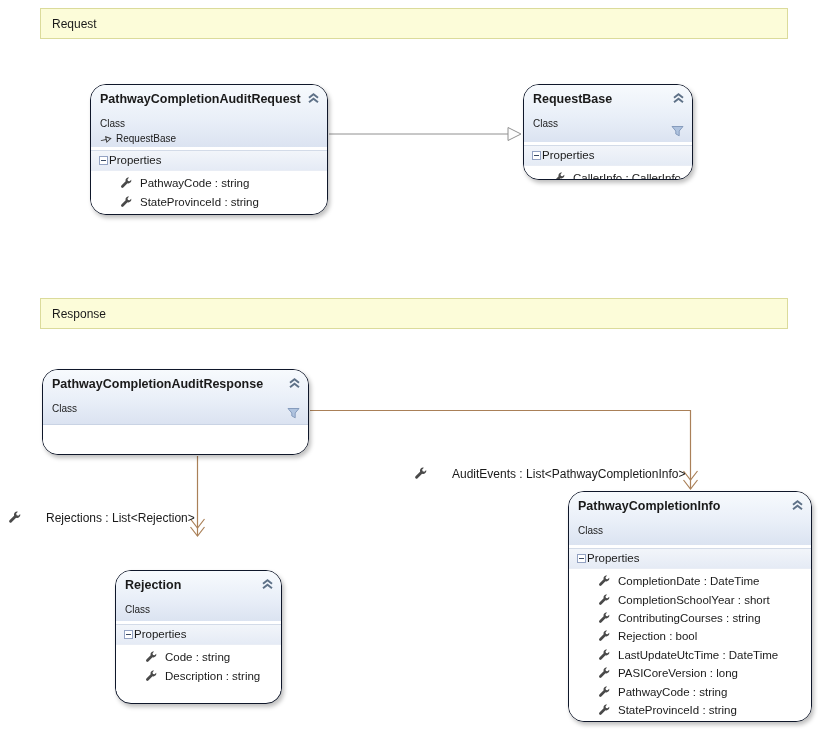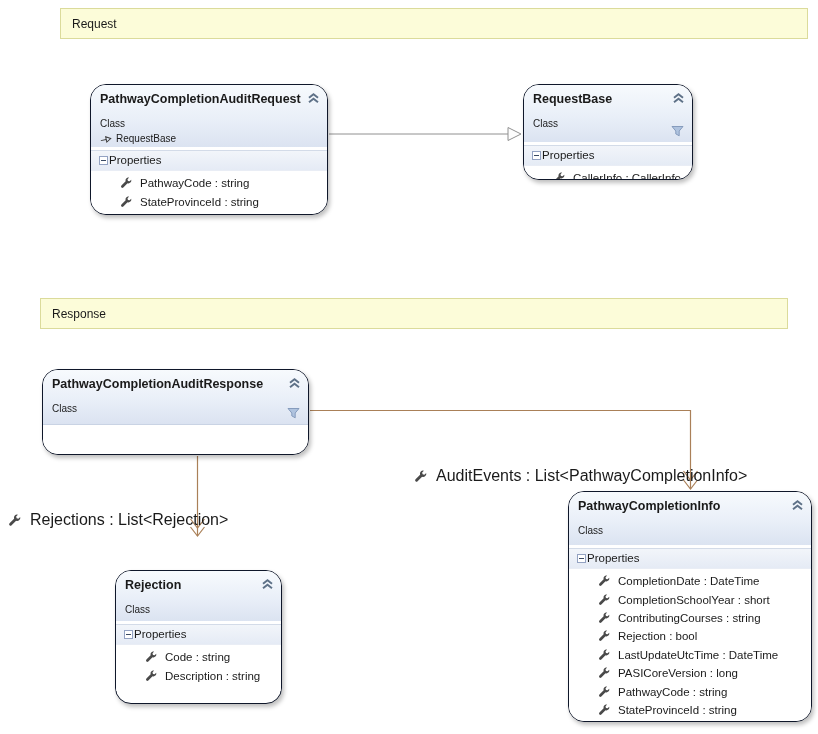--- a/index.html
+++ b/index.html
@@ -7,21 +7,21 @@
     position:relative; width:818px; height:734px; background:#FFFFFF;
     font-family:"Liberation Sans", sans-serif; color:#1A1A1A; overflow:hidden;
   }
 
   
   .banner {
     position:absolute; left:40px; width:748px; height:31px; box-sizing:border-box;
     background:#FCFCD9; border:1px solid #DBDB9B;
     display:flex; align-items:center; padding-left:11px; font-size:12px;
   }
-  .banner-request  { top:8px;margin-left:20px; }
+  .banner-request  { top:8px; }
   .banner-response { top:298px; }
 
   
   .class-box {
     position:absolute; background:#FFFFFF; border:1px solid #0f172a; border-radius:16px;
     box-shadow:2px 3px 4px rgba(0,0,0,0.25); box-sizing:border-box; overflow:hidden;
   }
   .box-header {
     position:relative; box-sizing:border-box;
     background:linear-gradient(180deg,#F7FAFD 0%, #E9EFF8 55%, #DBE3F1 100%);
@@ -48,22 +48,22 @@
   }
   .member-list { padding-top:3px; padding-bottom:6px; background:#fff; }
   .member {
     display:flex; align-items:center; gap:8px; padding:0 6px 0 29px;
     font-size:11.5px; height:18.4px; white-space:nowrap;
   }
   .empty-body { background:#fff; height:29px; }
 
   
   .edge-label {
-    position:absolute; display:flex; align-items:center; gap:9px;
-    font-size:16px; white-space:nowrap;
+    position:absolute; display:flex; gap:25px;
+    font-size:12px; white-space:nowrap;
   }
   .label-rejections { left:8px;  top:511px; }
   .label-auditevents { left:414px; top:467px; }
 
   .overlay { position:absolute; left:0; top:0; pointer-events:none; }
   svg { display:block; }
 </style>
 </head>
 <body>
 

